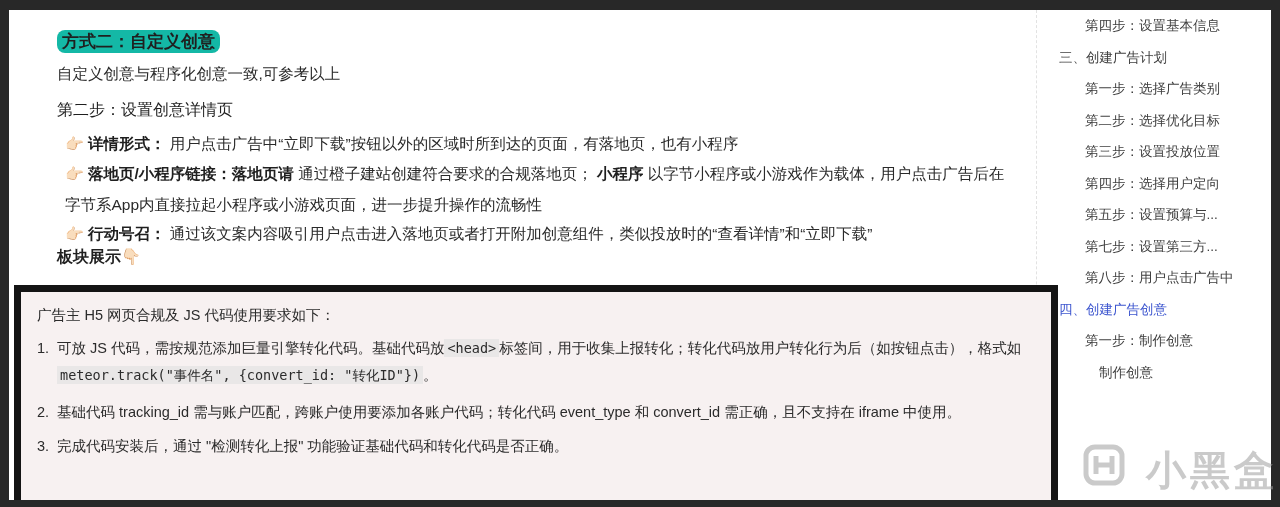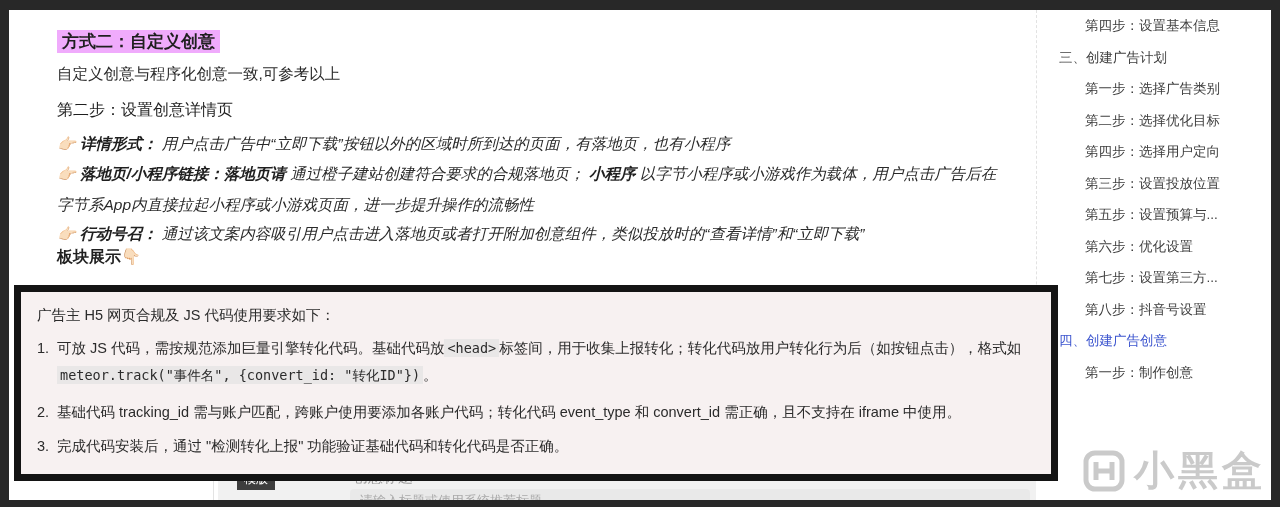--- a/index.html
+++ b/index.html
@@ -15,28 +15,28 @@
   .bar-bottom { left:0; top:500px; width:1280px; height:7px; }
   .bar-right  { left:1271px; top:0; width:9px; height:507px; }
 
   
   .doc-h2 {
     position:absolute; left:57px; top:30px; font-size:17px; font-weight:bold;
     color:#1f1f1f; padding:2px 5px; line-height:19px;
   }
   .doc-p1 { position:absolute; left:57px; top:64px; font-size:15.5px; color:#2a2a2a; }
   .doc-h3 { position:absolute; left:57px; top:100px; font-size:16px; font-weight:normal; color:#1f1f1f; }
-  .bullet { position:absolute; left:57px; font-size:15.5px; color:#2a2a2a; line-height:31px;font-style:italic; }
+  .bullet { position:absolute; left:65px; font-size:15.5px; color:#2a2a2a; line-height:31px; }
   .bullet .b { font-weight:bold; color:#1f1f1f; }
   .emoji { font-size:15px; }
   .doc-h4 { position:absolute; left:57px; top:247px; font-size:16px; font-weight:bold; color:#1f1f1f; }
 
   
   .notice-box {
-    position:absolute; left:14px; top:285px; width:1044px; height:196px;
+    position:absolute; left:14px; top:285px; width:1044px; height:223px;
     border:7px solid #141414; background:#f7f1f1; z-index:40;
     padding:10px 16px 0 16px; font-size:14.5px; color:#2b2b2b;
   }
   .nb-title { margin:4px 0 10px 0; }
   .nitem { position:relative; padding-left:20px; line-height:27px; width:992px; }
   .nitem .num { position:absolute; left:0; top:0; }
   .icode {
     font-family:"DejaVu Sans Mono", monospace; font-size:13.5px;
     background:#e9e7e7; border-radius:0; padding:1px 3px;
   }
@@ -71,30 +71,30 @@
     white-space:nowrap; overflow:hidden; cursor:pointer;
   }
   .sb-item.lvl1 { padding-left:22px; }
   .sb-item.lvl2 { padding-left:48px; }
   .sb-item.lvl3 { padding-left:62px; }
   .sb-item.active { color:#3d56cf; }
 
   
   .watermark {
     position:absolute; left:1082px; top:443px; z-index:70; display:flex;
-    align-items:center; gap:8px; opacity:.55; pointer-events:none;
+    gap:20px; opacity:.55; pointer-events:none;
   }
   .wm-text { font-size:40px; font-weight:bold; color:#a0a0a0; letter-spacing:4px; }
 </style>
 </head>
 <body>
 
 <div class="screen">
 
-  <div class="doc-h2" style="background:#f0abfc;">方式二：自定义创意</div>
+  <div class="doc-h2" style="background:#14b8a6;border-radius:8px;">方式二：自定义创意</div>
 
   <div class="doc-p1">自定义创意与程序化创意一致,可参考以上</div>
 
   <div class="doc-h3">第二步：设置创意详情页</div>
 
   <div class="bullet" style="top:128px; width:960px;">
     <span class="emoji">👉🏻</span>
     <span class="b">详情形式：</span>
     <span>用户点击广告中“立即下载”按钮以外的区域时所到达的页面，有落地页，也有小程序</span>
   </div>
@@ -142,26 +142,25 @@
       <span>完成代码安装后，通过 "检测转化上报" 功能验证基础代码和转化代码是否正确。</span>
     </div>
   </div>
 
   <div class="sidebar">
     <div>
         <div class="sb-item lvl2">第四步：设置基本信息</div>
         <div class="sb-item lvl1">三、创建广告计划</div>
         <div class="sb-item lvl2">第一步：选择广告类别</div>
         <div class="sb-item lvl2">第二步：选择优化目标</div>
+        <div class="sb-item lvl2">第三步：设置投放位置</div>
         <div class="sb-item lvl2">第四步：选择用户定向</div>
-        <div class="sb-item lvl2">第三步：设置投放位置</div>
         <div class="sb-item lvl2">第五步：设置预算与...</div>
-        <div class="sb-item lvl2">第六步：优化设置</div>
         <div class="sb-item lvl2">第七步：设置第三方...</div>
-        <div class="sb-item lvl2">第八步：抖音号设置</div>
+        <div class="sb-item lvl2">第八步：用户点击广告中</div>
         <div class="sb-item lvl1 active">四、创建广告创意</div>
         <div class="sb-item lvl2">第一步：制作创意</div>
         <div class="sb-item lvl3">制作创意</div>
         <div class="sb-item lvl2">第二步：设置创意详...</div>
       </div>
   </div>
 
   <div class="watermark">
     <svg width="44" height="44" viewBox="0 0 44 44">
       <rect x="4" y="4" width="36" height="36" rx="9" fill="none" stroke="#a0a0a0" stroke-width="5"></rect>

